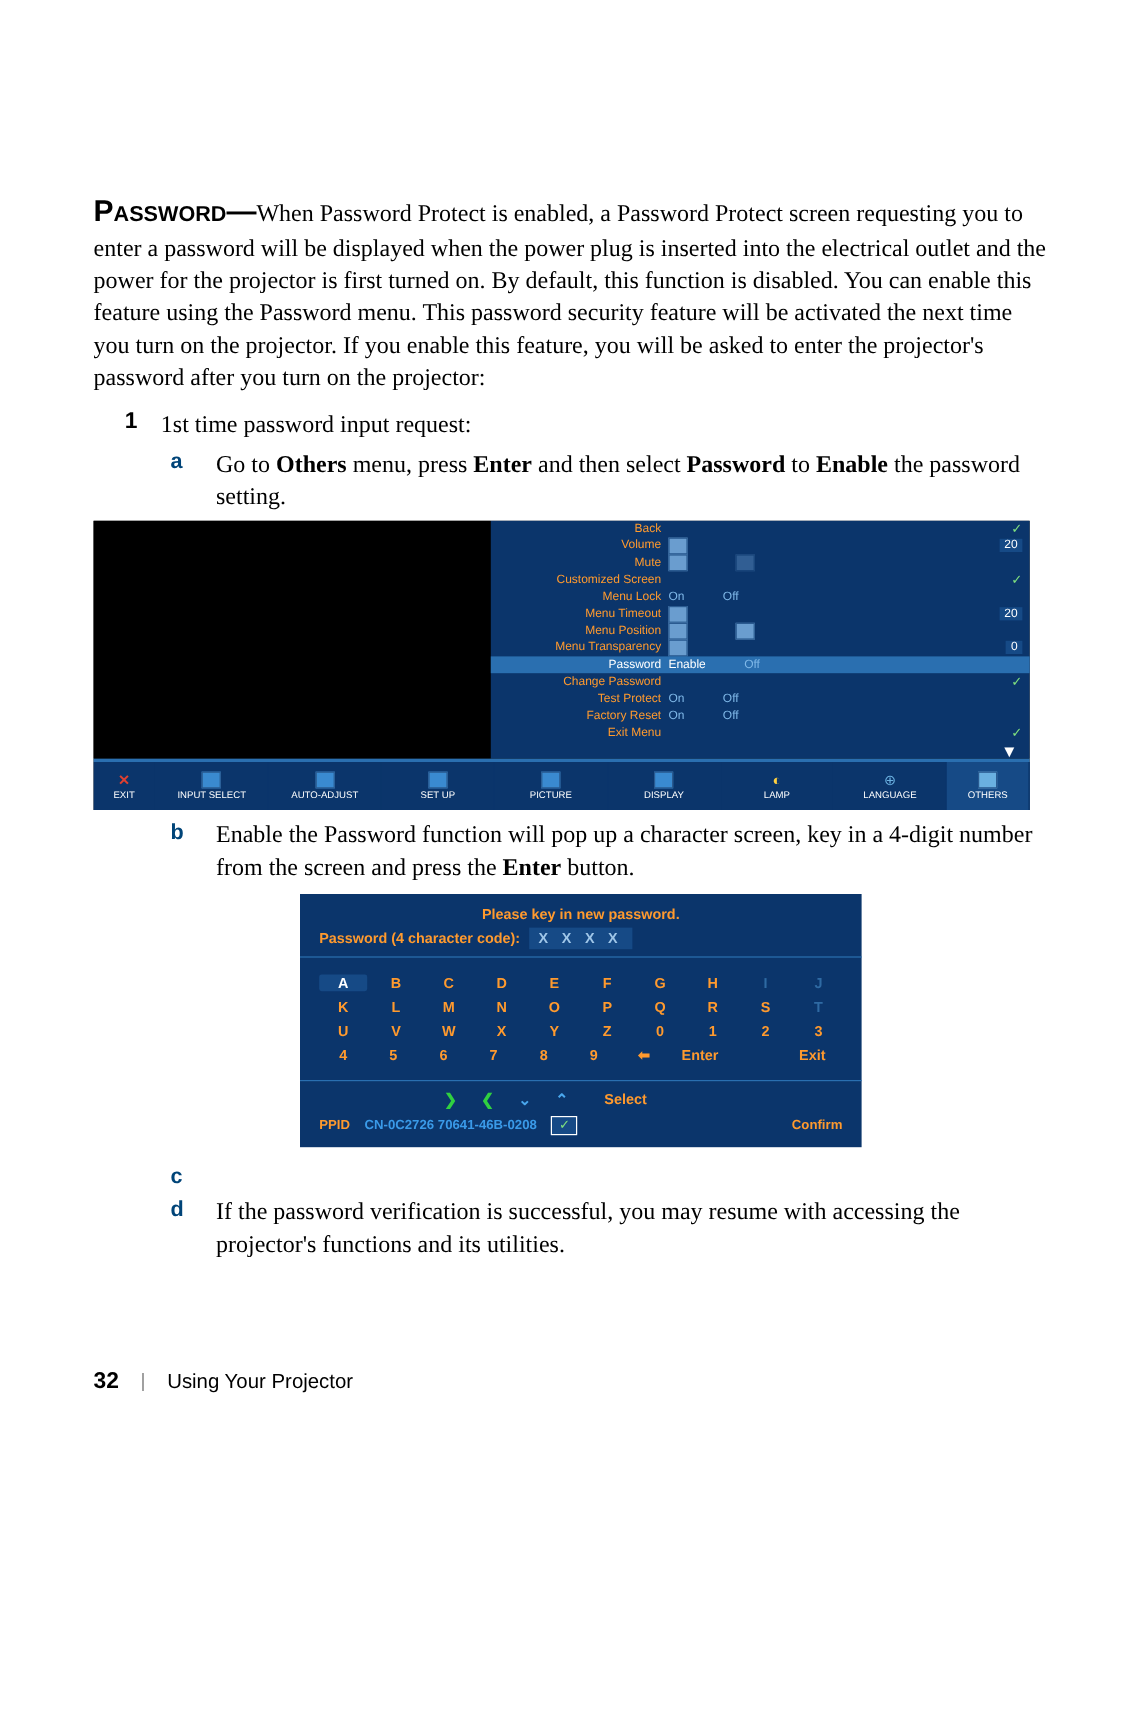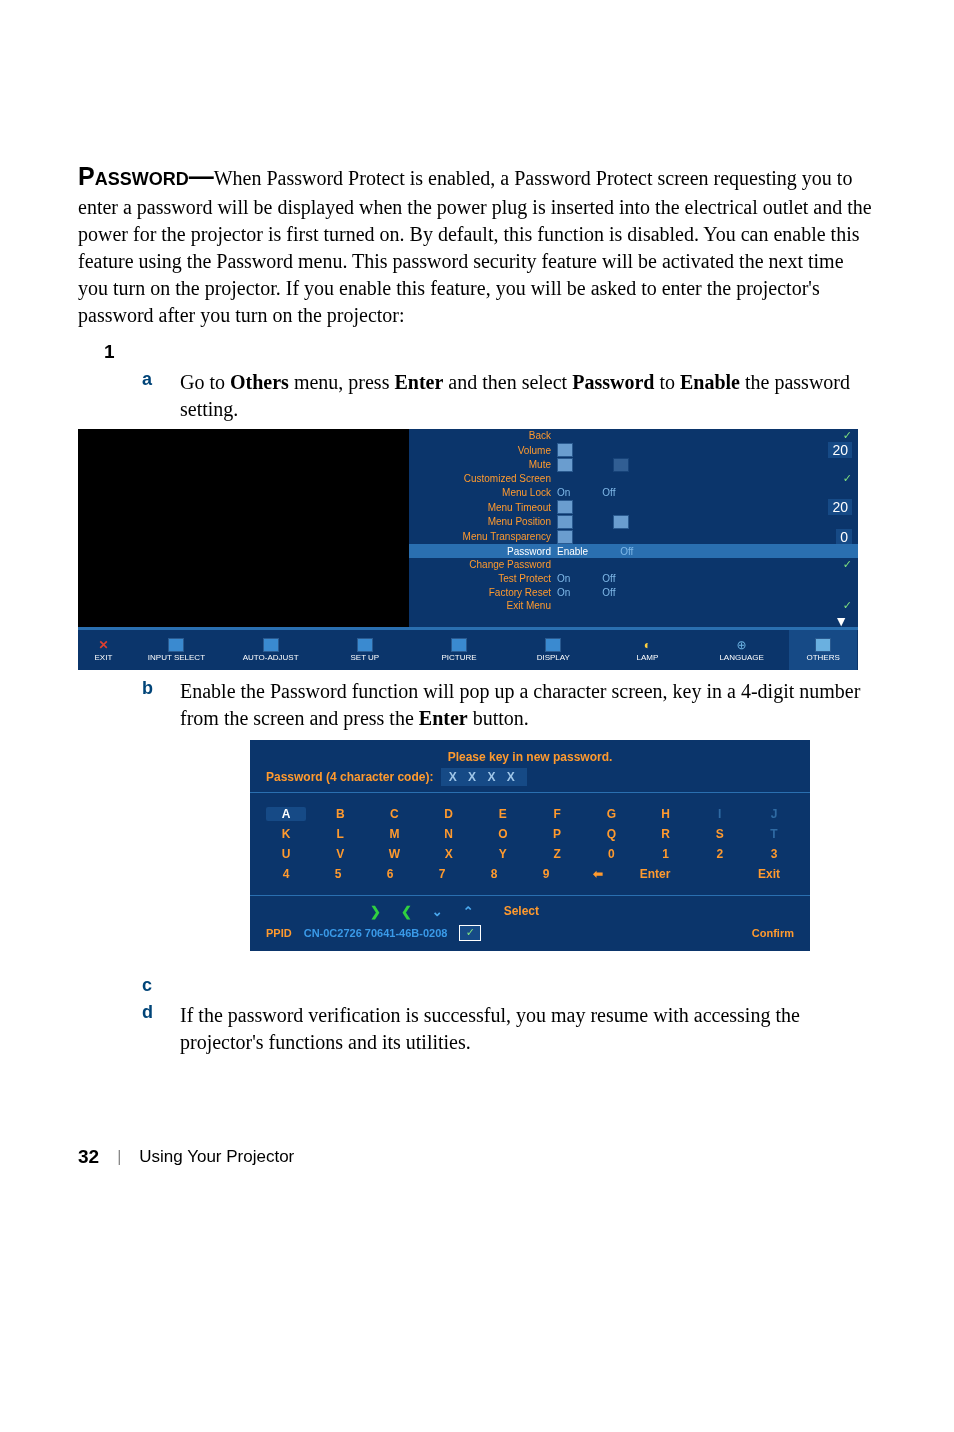--- a/index.html
+++ b/index.html
@@ -111,21 +111,21 @@
   }
   .check-ic {
     color: #7fe07f;
     font-size: 11px;
   }
   .onoff {
     font-size: 10px;
     color: #7fb8e8;
   }
   .val-box {
-    font-size: 14px;
+    font-size: 10px;
     color: #fff;
     background: #164a86;
     padding: 0 4px;
   }
   .menu-row.hl {
     background: #2a6fb0;
   }
   .menu-row.hl .menu-label { color: #fff; }
   .arrow-down {
     align-self: flex-end;
@@ -161,22 +161,22 @@
     display: flex; align-items: center; justify-content: center;
     font-size: 12px;
   }
   .foot-cell.exit .fi { color: #e04030; font-weight: bold; }
   .foot-cell.sel {
     background: #164a86;
   }
 
   
   .osd2 {
-    width: 560px;
-    margin: 8px auto 24px 172px;
+    width: 468px;
+    margin: 8px auto 14px 172px;
     background: #0b356b;
     font-family: Arial, Helvetica, sans-serif;
     color: #fff;
     padding: 8px 0 8px 0;
   }
   .osd2-title {
     text-align: center;
     font-size: 12px;
     color: #ff9a2e;
     padding: 2px 0;
@@ -273,20 +273,21 @@
 <body>
 
 <div class="page">
 
   <div class="para">
     <span class="smallcaps">Password—</span><span>When Password Protect is enabled, a Password Protect screen requesting you to enter a password will be displayed when the power plug is inserted into the electrical outlet and the power for the projector is first turned on. By default, this function is disabled. You can enable this feature using the Password menu. This password security feature will be activated the next time you turn on the projector. If you enable this feature, you will be asked to enter the projector's password after you turn on the projector:</span>
   </div>
 
   <div class="step-row">
     <div class="step-num">1</div>
+    <div class="step-body">1st time password input request:</div>
   </div>
 
   <div class="sub-row">
     <div class="sub-letter">a</div>
     <div class="sub-body">
       <span>Go to </span><span class="bold">Others</span><span> menu, press </span><span class="bold">Enter</span><span> and then select </span><span class="bold">Password</span><span> to </span><span class="bold">Enable</span><span> the password setting.</span>
     </div>
   </div>
 
   <div class="osd1">

